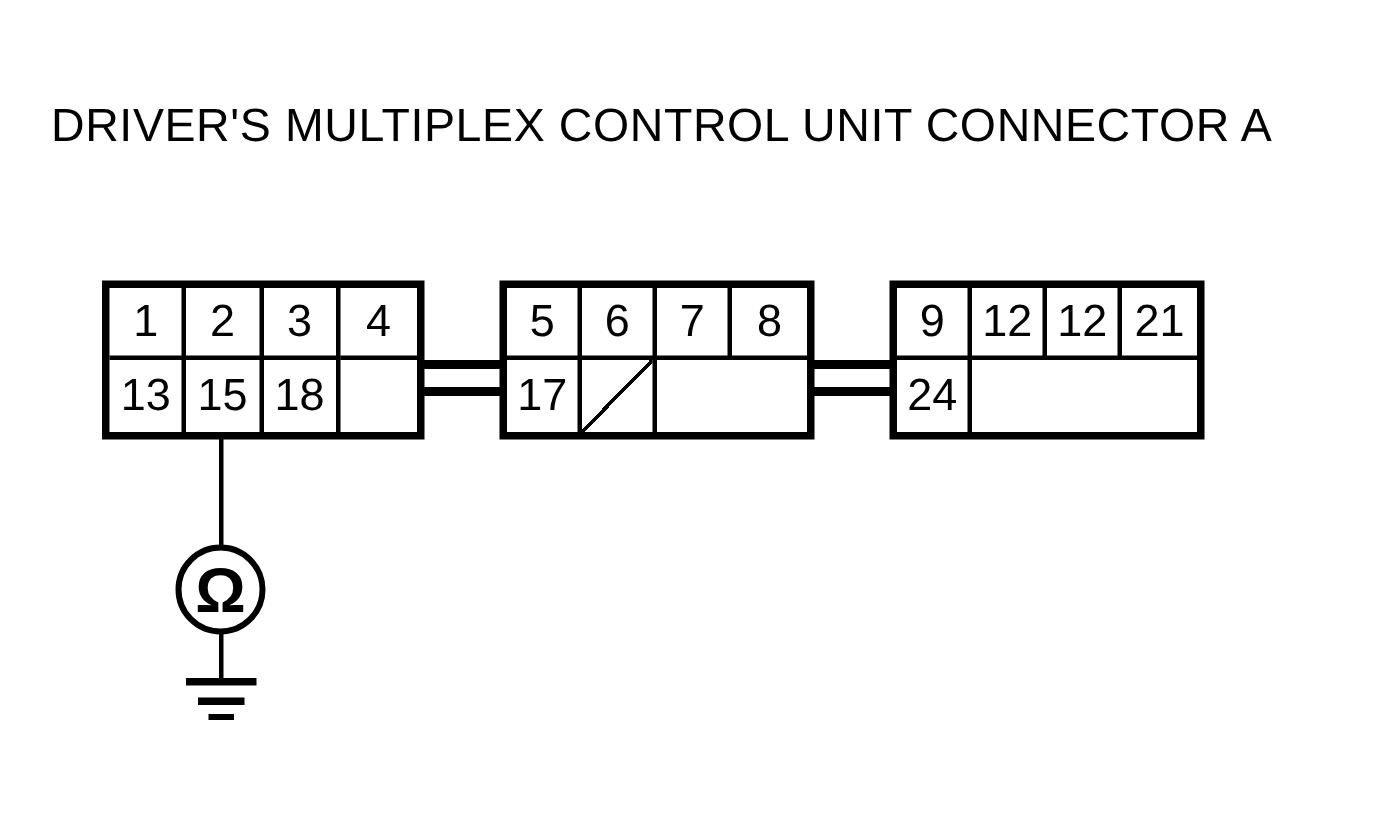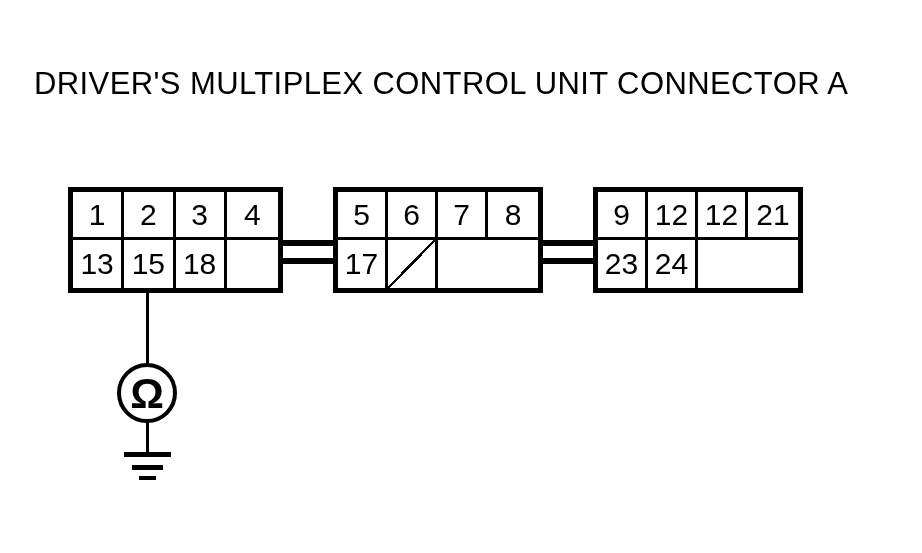--- a/index.html
+++ b/index.html
@@ -78,21 +78,20 @@
       <div class="cell">7</div>
       <div class="cell">8</div>
       <div class="cell">17</div>
       <div class="cell slash"></div>
     </div>
   <div class="block block-3">
       <div class="cell">9</div>
       <div class="cell">12</div>
       <div class="cell">12</div>
       <div class="cell">21</div>
-      <div class="cell">23</div>
       <div class="cell">24</div>
     </div>
 
   <div class="hbar bar-a-top"></div>
   <div class="hbar bar-a-bot"></div>
   <div class="hbar bar-b-top"></div>
   <div class="hbar bar-b-bot"></div>
 
   <div class="vwire wire-upper"></div>
   <div class="ohm">

